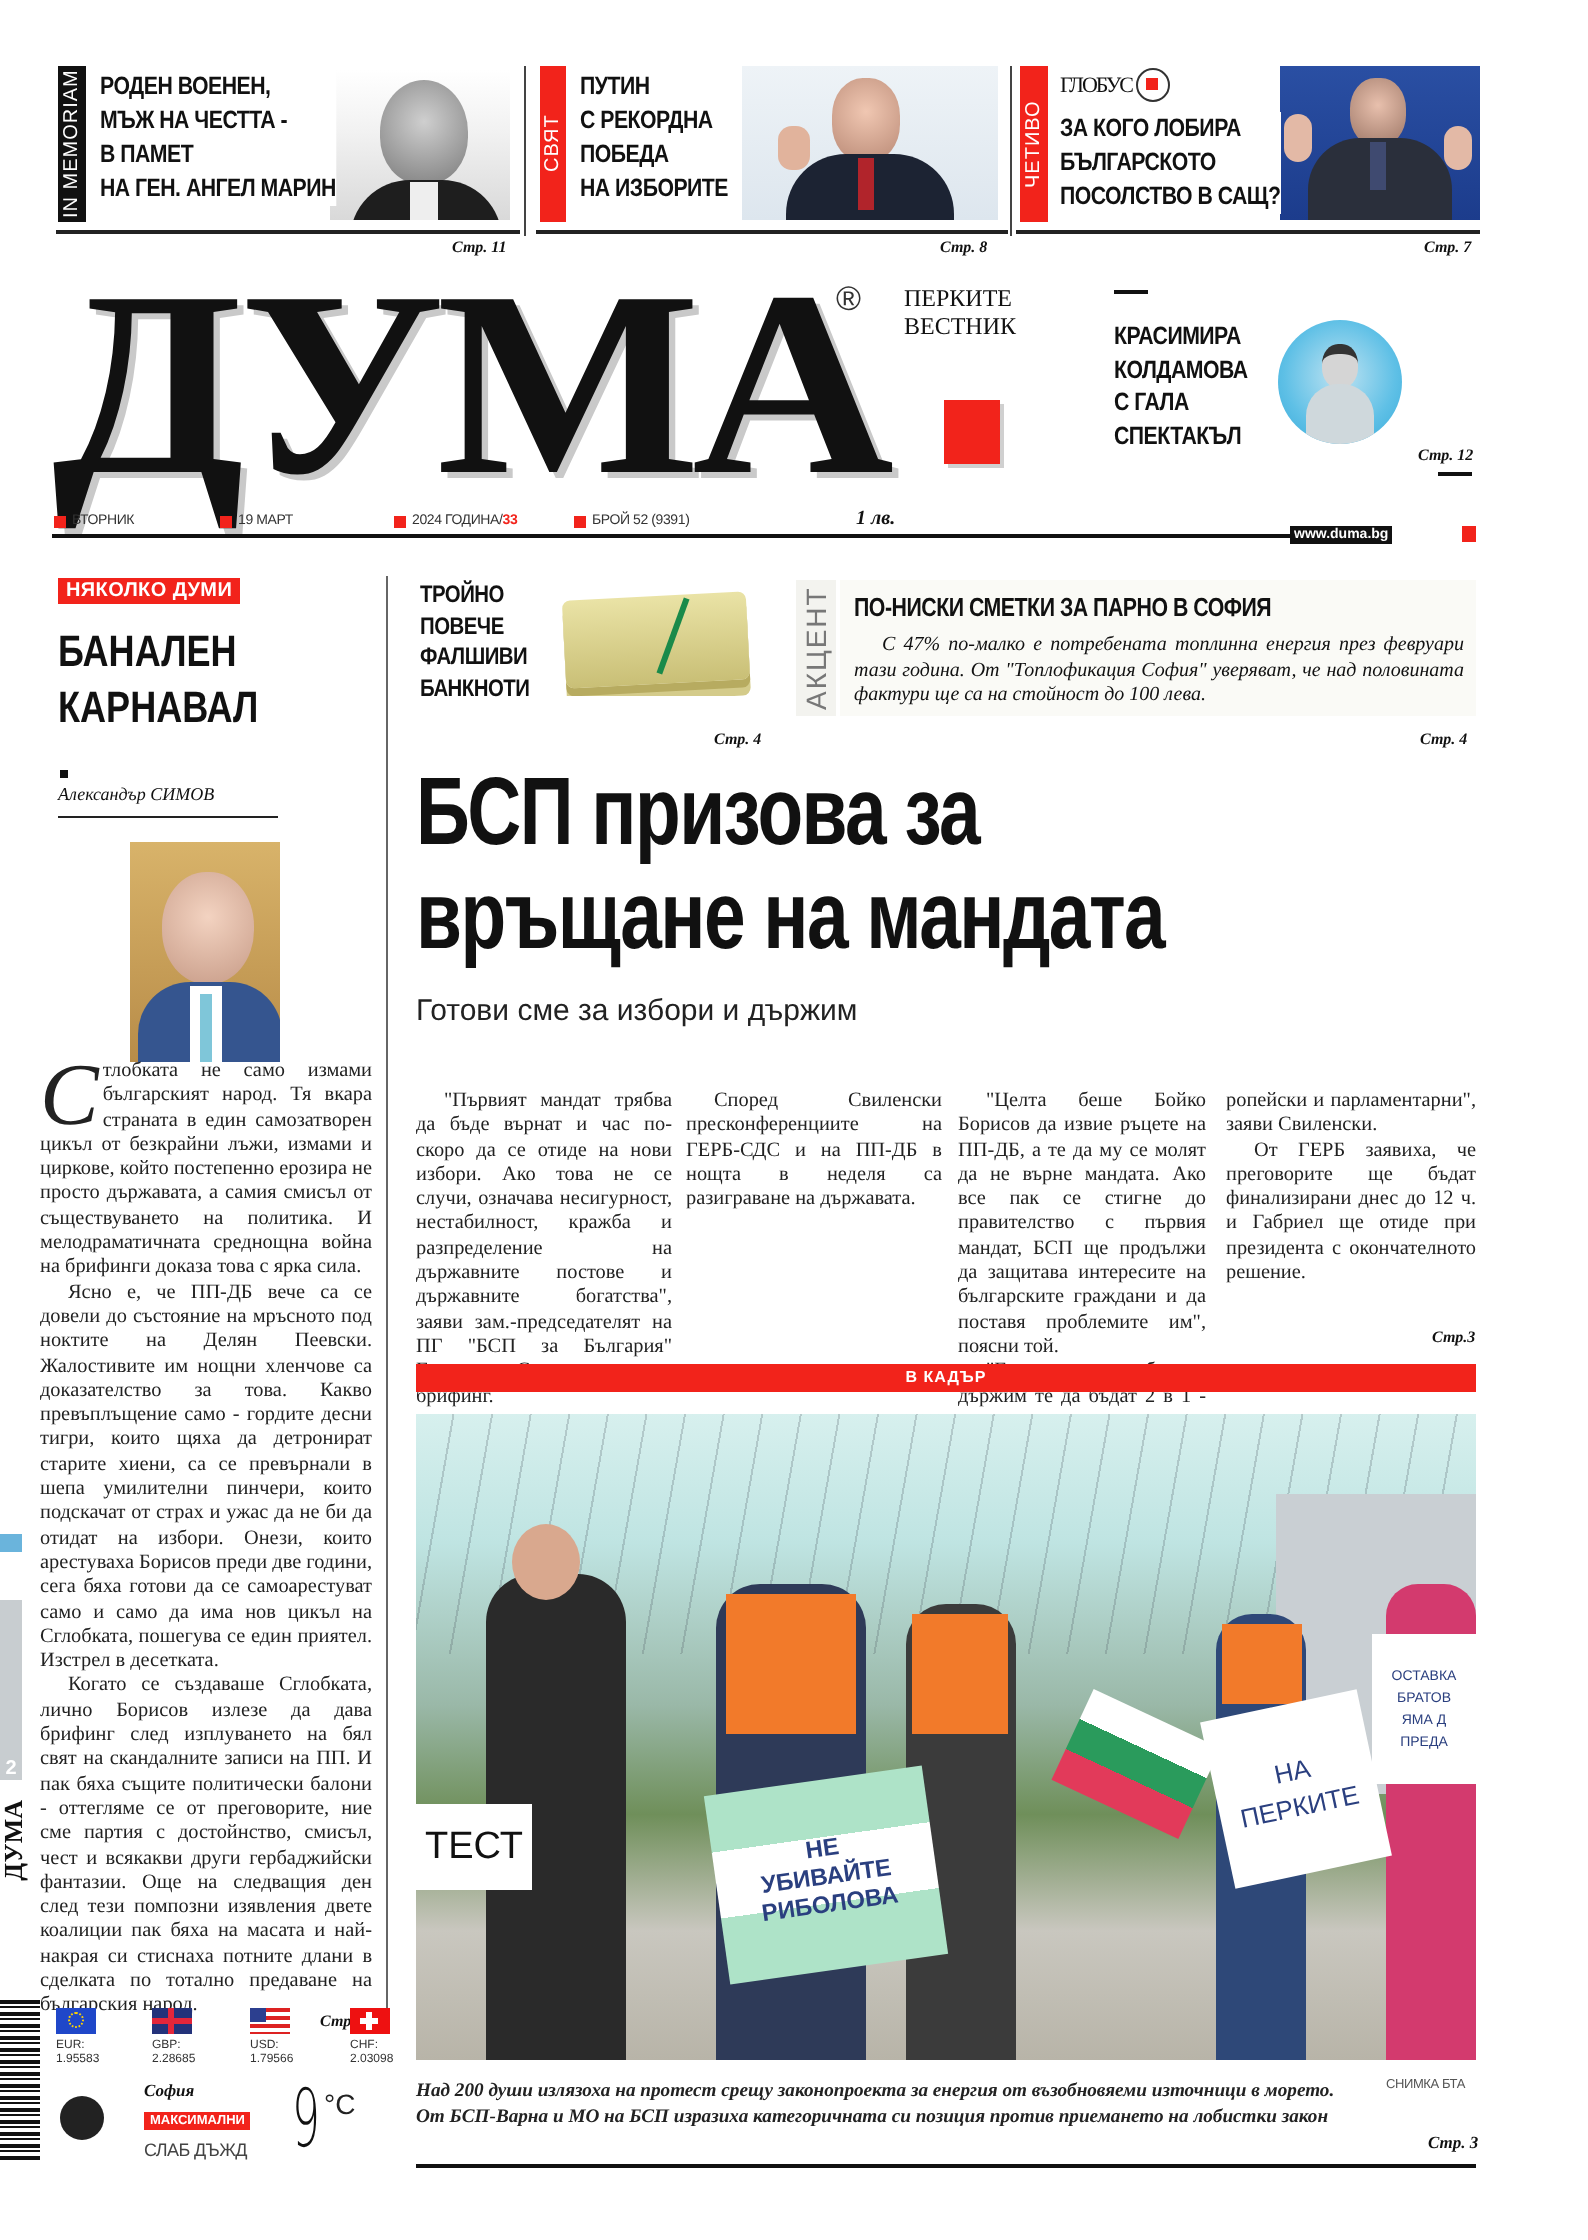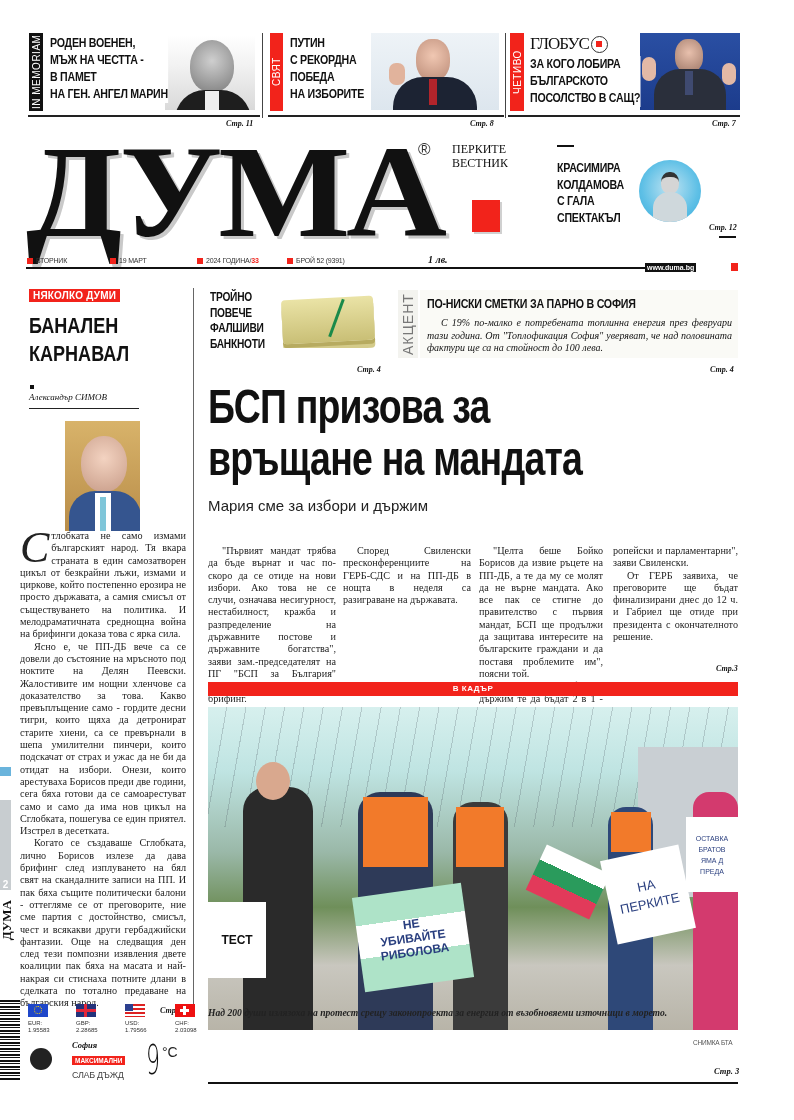--- a/index.html
+++ b/index.html
@@ -57,21 +57,21 @@
       <div>НА ИЗБОРИТЕ</div>
   </div>
   <div class="hline" style="left:268px;top:115px;width:236px;height:2px"></div>
   <div class="pageref" style="left:470px;top:119px">Стр. 8</div>
 </div>
 <div class="vline" style="left:505px;top:33px;height:85px"></div>
 
 <div>
   <div class="vtag redtag" style="left:510px;top:33px;width:14px;height:78px">ЧЕТИВО</div>
   <div style="position:absolute;left:530px;top:34px;display:flex;align-items:center;gap:2px">
-    <span class="serif" style="font-size:17px;letter-spacing:-1px">ГЛОБУС</span>
+    <span class="serif" style="font-size:11px;letter-spacing:-1px">ГЛОБУС</span>
     <span style="display:inline-block;width:17px;height:17px;border-radius:50%;border:1.5px solid #333;position:relative">
       <span style="position:absolute;left:4px;top:4px;width:6px;height:6px;background:#f2231b"></span>
     </span>
   </div>
   <div class="photo" style="left:640px;top:33px;width:100px;height:77px;background:linear-gradient(180deg,#2a4fa3,#1c3c8c)">
     <div style="position:absolute;left:35px;top:6px;width:28px;height:34px;border-radius:45%;background:radial-gradient(circle at 50% 40%,#e8c0ad,#9a7464)"></div>
     <div style="position:absolute;left:14px;top:36px;width:72px;height:45px;border-radius:26px 26px 0 0;background:#2a2f3b"></div>
     <div style="position:absolute;left:45px;top:38px;width:8px;height:24px;background:#3f4a70"></div>
     <div style="position:absolute;left:2px;top:24px;width:14px;height:24px;border-radius:7px;background:#e3b9a6"></div>
     <div style="position:absolute;left:82px;top:30px;width:14px;height:22px;border-radius:7px;background:#e3b9a6"></div>
@@ -214,31 +214,31 @@
   <div class="photo" style="left:280px;top:288px;width:100px;height:60px">
     <div style="position:absolute;left:2px;top:10px;width:92px;height:44px;background:linear-gradient(180deg,#eae3a6,#c9bf76);border-radius:4px;transform:rotate(-3deg);box-shadow:0 4px 0 #b7ab60,0 8px 0 #d4cb8a"></div>
     <div style="position:absolute;left:55px;top:10px;width:3px;height:40px;background:#1a8a4a;transform:rotate(20deg)"></div>
   </div>
   <div class="pageref" style="left:357px;top:365px">Стр. 4</div>
 </div>
 <div>
   <div class="vtag" style="left:398px;top:290px;width:20px;height:68px;background:#f3f3ef;color:#777;font-size:14px;letter-spacing:1px;font-weight:300">АКЦЕНТ</div>
   <div class="abs" style="left:420px;top:290px;width:318px;height:68px;background:#fafaf6"></div>
   <div class="abs" style="left:427px;top:296px;font-weight:900;font-size:13px;transform:scaleX(0.82);transform-origin:left top;white-space:nowrap;letter-spacing:-0.3px">ПО-НИСКИ СМЕТКИ ЗА ПАРНО В СОФИЯ</div>
-  <div class="abs serif" style="left:427px;top:317px;width:305px;font-size:10px;font-style:italic;line-height:12.5px;text-indent:14px;text-align:justify">С 19% по-малко е потребената топлинна енергия през февруари тази година. От "Топлофикация София" уверяват, че над половината фактури ще са на стойност до 100 лева.</div>
+  <div class="abs serif" style="left:427px;top:317px;width:305px;font-size:10px;font-style:italic;line-height:12.5px;text-indent:14px;text-align:justify">С 47% по-малко е потребената топлинна енергия през февруари тази година. От "Топлофикация София" уверяват, че над половината фактури ще са на стойност до 100 лева.</div>
   <div class="pageref" style="left:710px;top:365px">Стр. 4</div>
 </div>
 
 <div>
   <div class="abs" style="left:208px;top:381px;font-weight:900;font-size:48px;line-height:52px;letter-spacing:-1px;transform:scaleX(0.78);transform-origin:left top;white-space:nowrap">
     <div>БСП призова за</div>
       <div>връщане на мандата</div>
   </div>
   <div class="abs" style="left:208px;top:496px;font-size:15px;line-height:19px;color:#222">
-    <div>Мария сме за избори и държим</div>
+    <div>Готови сме за избори и държим</div>
   </div>
   <div class="col body-text" style="left:208px;top:545px;width:128px">
     <p>"Първият мандат трябва да бъде върнат и час по-скоро да се отиде на нови избори. Ако това не се случи, означава несигурност, нестабилност, кражба и разпределение на държавните постове и държавните богатства", заяви зам.-председателят на ПГ "БСП за България" Георги Свиленски на брифинг.</p>
   </div>
   <div class="col body-text" style="left:343px;top:545px;width:128px">
       <p>Според Свиленски пресконференциите на ГЕРБ-СДС и на ПП-ДБ в нощта в неделя са разиграване на държавата.</p>
   </div>
   <div class="col body-text" style="left:479px;top:545px;width:124px">
     <p>"Целта беше Бойко Борисов да извие ръцете на ПП-ДБ, а те да му се молят да не върне мандата. Ако все пак се стигне до правителство с първия мандат, БСП ще продължи да защитава интересите на българските граждани и да поставя проблемите им", поясни той.</p>
       <p>"Готови сме за избори и държим те да бъдат 2 в 1 - ев-</p>
@@ -258,36 +258,37 @@
     <div style="position:absolute;left:35px;top:80px;width:70px;height:245px;background:#2a2a2a;border-radius:24px 24px 0 0"></div>
     <div style="position:absolute;left:48px;top:55px;width:34px;height:38px;border-radius:50%;background:#d9a88e"></div>
     <div style="position:absolute;left:150px;top:85px;width:75px;height:240px;background:#2e3a58;border-radius:22px 22px 0 0"></div>
     <div style="position:absolute;left:155px;top:90px;width:65px;height:70px;background:#f27a2a"></div>
     <div style="position:absolute;left:245px;top:95px;width:55px;height:230px;background:#3b3b3b;border-radius:20px 20px 0 0"></div>
     <div style="position:absolute;left:248px;top:100px;width:48px;height:60px;background:#f27a2a"></div>
     <div style="position:absolute;left:325px;top:150px;width:70px;height:50px;background:linear-gradient(180deg,#fff 0 33%,#2a9b5c 33% 66%,#e23a5a 66% 100%);transform:rotate(25deg)"></div>
     <div style="position:absolute;left:400px;top:100px;width:45px;height:225px;background:#2e4878;border-radius:18px 18px 0 0"></div>
     <div style="position:absolute;left:403px;top:105px;width:40px;height:40px;background:#f27a2a"></div>
     <div style="position:absolute;left:485px;top:85px;width:45px;height:240px;background:#d33a6e;border-radius:16px 16px 0 0"></div>
-    <div style="position:absolute;left:0;top:195px;width:58px;height:76px;background:#fff;display:flex;align-items:center;justify-content:center;font-weight:700;font-size:12px">ТЕСТ</div>
+    <div style="position:absolute;left:0;top:195px;width:58px;height:43px;background:#fff;display:flex;align-items:center;justify-content:center;font-weight:400;font-size:19px">ТЕСТ</div>
     <div style="position:absolute;left:150px;top:183px;width:110px;height:95px;background:linear-gradient(180deg,#aee3c8 0 30%,#fff 30% 65%,#aee3c8 65% 100%);transform:rotate(-8deg);display:flex;flex-direction:column;align-items:center;justify-content:center;color:#2a3f7f;font-weight:bold;font-size:12px;line-height:14px">
       <span>НЕ</span>
         <span>УБИВАЙТЕ</span>
         <span>РИБОЛОВА</span>
     </div>
     <div style="position:absolute;left:400px;top:145px;width:80px;height:85px;background:#fff;transform:rotate(-12deg);display:flex;flex-direction:column;align-items:center;justify-content:center;color:#2a3f7f;font-size:13px;line-height:18px">
       <span>НА</span>
         <span>ПЕРКИТЕ</span>
     </div>
     <div style="position:absolute;left:478px;top:110px;width:52px;height:75px;background:#fff;display:flex;flex-direction:column;align-items:center;justify-content:center;color:#2a3f7f;font-size:7px;line-height:11px">
       <span>ОСТАВКА</span>
         <span>БРАТОВ</span>
         <span>ЯМА Д</span>
         <span>ПРЕДА</span>
     </div>
   </div>
   <div class="abs" style="left:693px;top:1039px;font-size:6.5px;color:#555;letter-spacing:-0.2px">СНИМКА БТА</div>
-  <div class="abs serif" style="left:208px;top:1006px;font-size:9.6px;font-style:italic;font-weight:bold;line-height:13px;color:#222">
+  <div class="abs serif" style="left:208px;top:1039px;font-size:9.6px;font-style:italic;font-weight:bold;line-height:13px;color:#222">
     <div>Над 200 души излязоха на протест срещу законопроекта за енергия от възобновяеми източници в морето.</div>
+      <div>От БСП-Варна и МО на БСП изразиха категоричната си позиция против приемането на лобистки закон</div>
   </div>
   <div class="pageref" style="left:714px;top:1066px;font-size:8.5px">Стр. 3</div>
   <div class="hline" style="left:208px;top:1082px;width:530px;height:1.5px;background:#111"></div>
 </div>
 
 </body></html>

